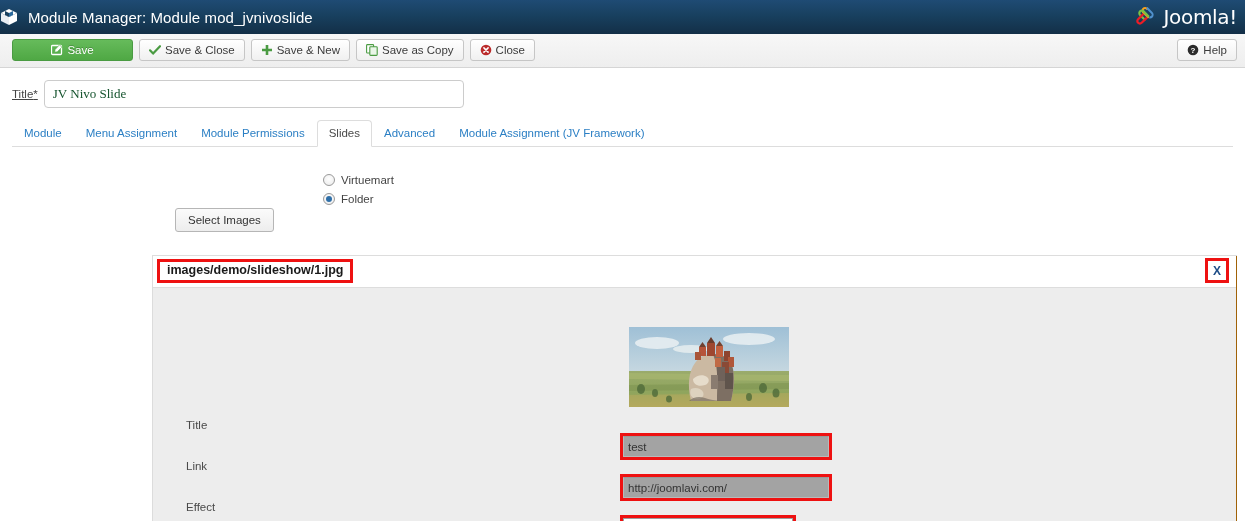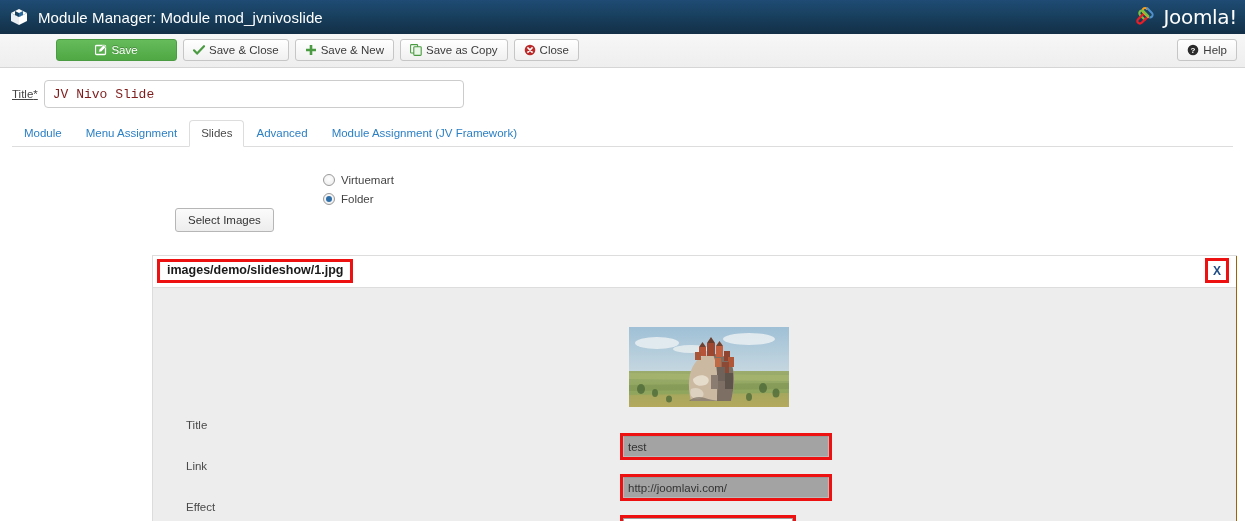--- a/index.html
+++ b/index.html
@@ -22,21 +22,20 @@
     position: absolute;
     left: 0; top: 0;
     width: 1245px; height: 34px;
     background: linear-gradient(to bottom, #1f4b74 0%, #18405f 45%, #132f47 100%);
     display: flex;
     align-items: center;
   }
   .header-left {
     display: flex;
     align-items: center;
-    padding-left: 10px;
   }
   .cube-icon {
     width: 18px; height: 18px;
     position: relative;
     margin-right: 10px;
     flex: none;
   }
   .cube-icon svg { display:block; }
   .header-title {
     color: #ffffff;
@@ -90,21 +89,20 @@
     white-space: nowrap;
   }
   .tbtn.primary {
     width: 121px;
     justify-content: center;
     border: 1px solid #4a9b42;
     background: linear-gradient(to bottom, #66bb5b 0%, #4fa844 100%);
     color: #ffffff;
     text-shadow: 0 -1px 0 rgba(0,0,0,0.25);
     font-weight: normal;
-    margin-left: 44px;
   }
   .ico { display:inline-flex; align-items:center; }
   .help-btn {
     position: absolute;
     right: 8px; top: 5px;
     height: 22px;
     box-sizing: border-box;
     display: inline-flex;
     align-items: center;
     gap: 4px;
@@ -131,23 +129,23 @@
     text-decoration: underline;
   }
   .title-label .req { color: #444; }
   .title-input {
     width: 420px;
     height: 28px;
     box-sizing: border-box;
     border: 1px solid #cccccc;
     border-radius: 4px;
     padding: 0 8px;
-    font-family: Liberation Mono, monospace;
+    font-family: Liberation Serif, serif;
     font-size: 13px;
-    color: #7f1d1d;
+    color: #14532d;
     background: #fff;
     outline: none;
   }
 
   
   .tabs {
     position: absolute;
     left: 12px; top: 121px;
     width: 1221px;
     height: 26px;
@@ -454,20 +452,21 @@
 <div class="title-row">
   <span class="title-label">
     <span>Title</span><span class="req">*</span>
   </span>
   <input class="title-input" type="text" value="JV Nivo Slide" style="">
 </div>
 
 <div class="tabs">
   <div class="tab">Module</div>
   <div class="tab">Menu Assignment</div>
+  <div class="tab">Module Permissions</div>
   <div class="tab active">Slides</div>
   <div class="tab">Advanced</div>
   <div class="tab">Module Assignment (JV Framework)</div>
 </div>
 
 <div class="source-group">
   <div class="radio-row">
     <span class="radio"></span>
     <span class="radio-label">Virtuemart</span>
   </div>

